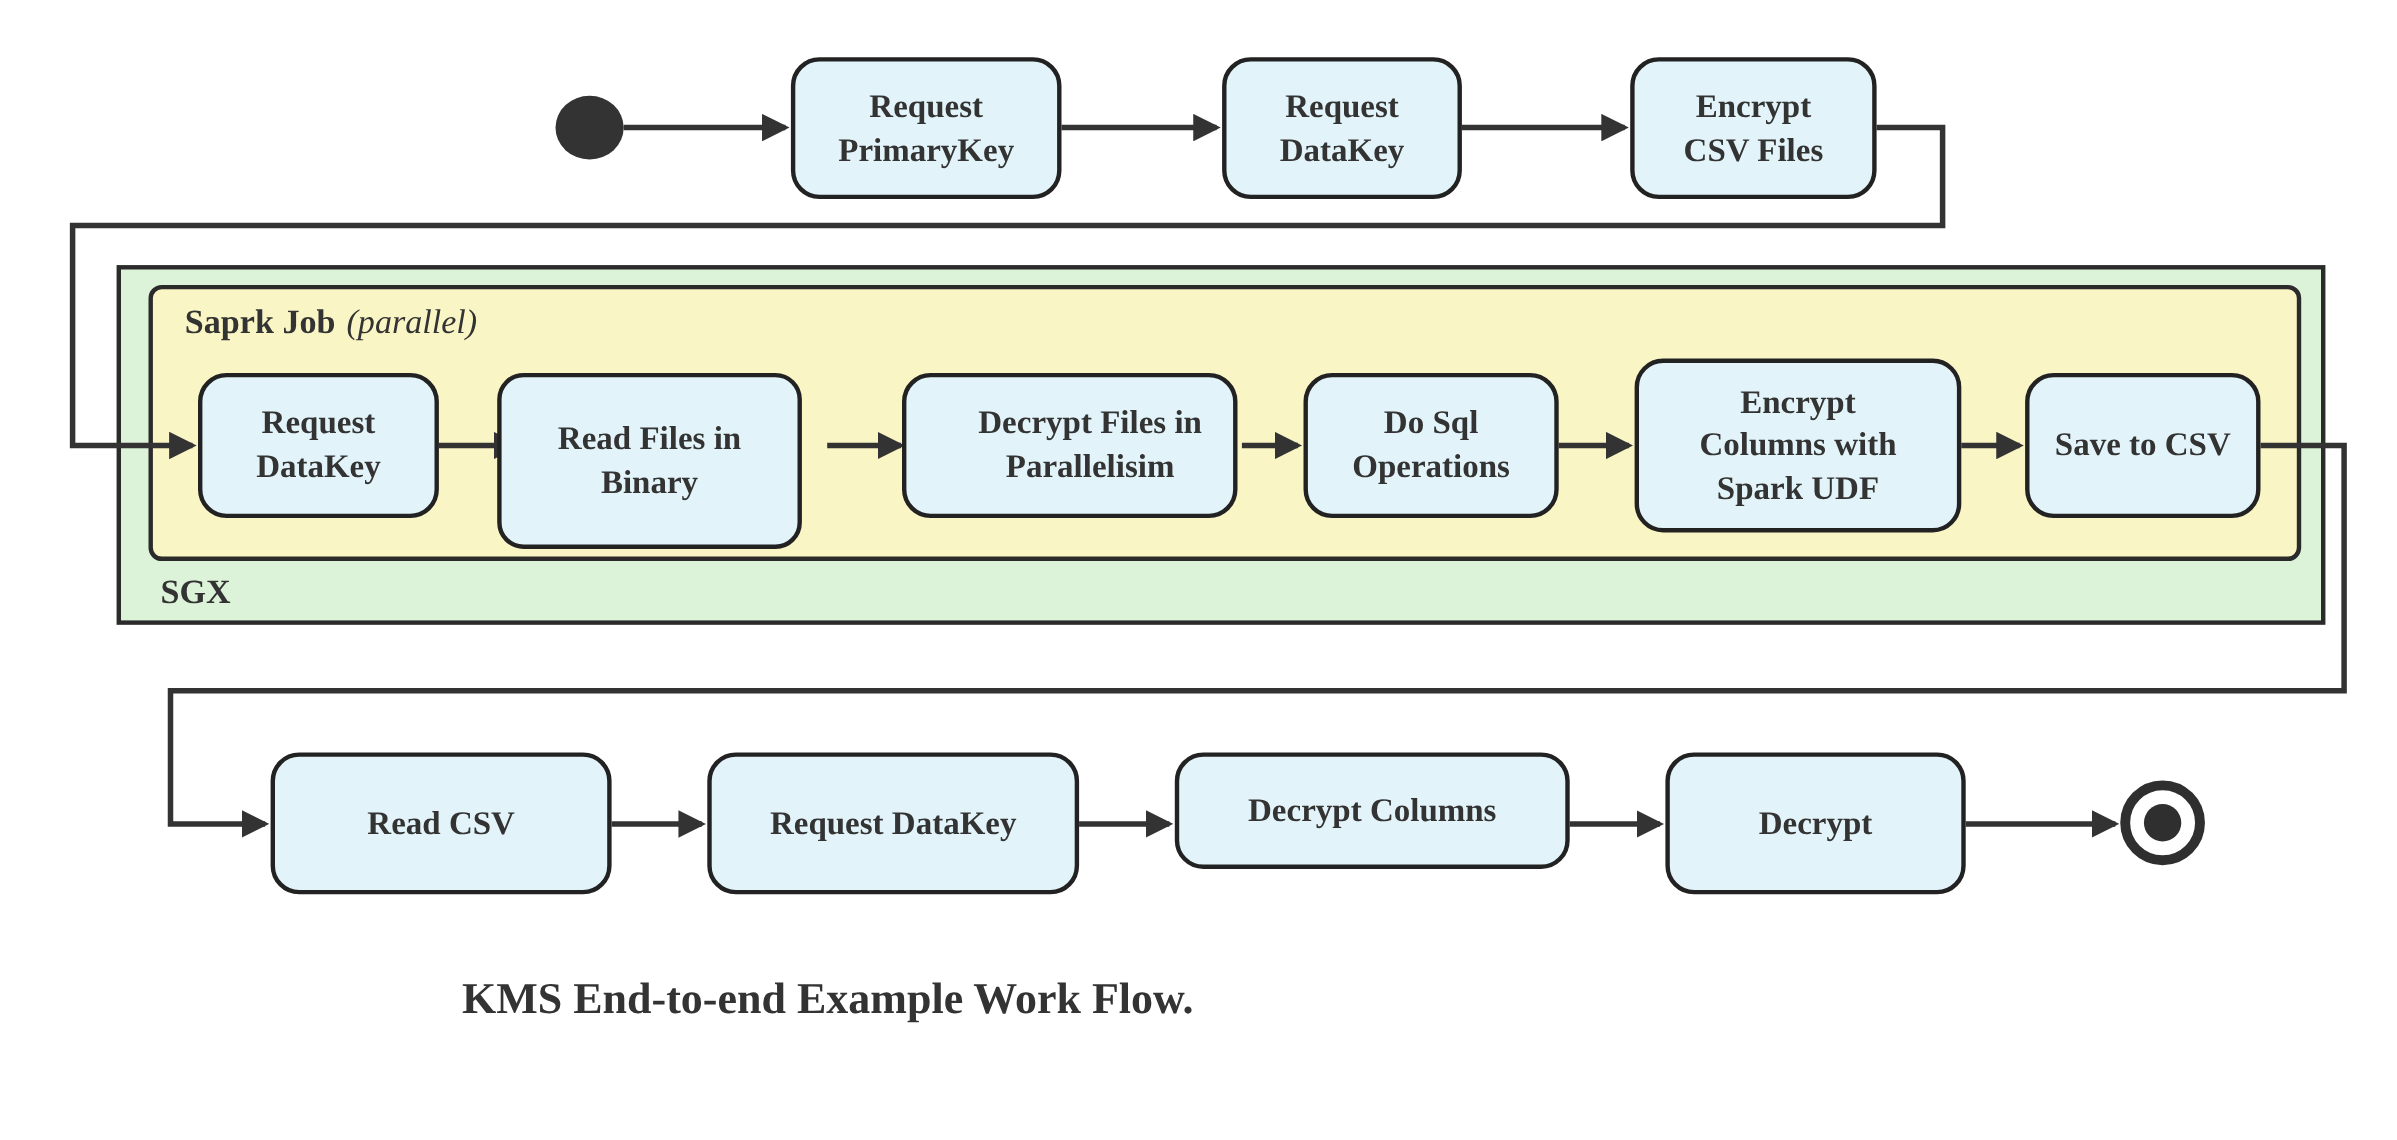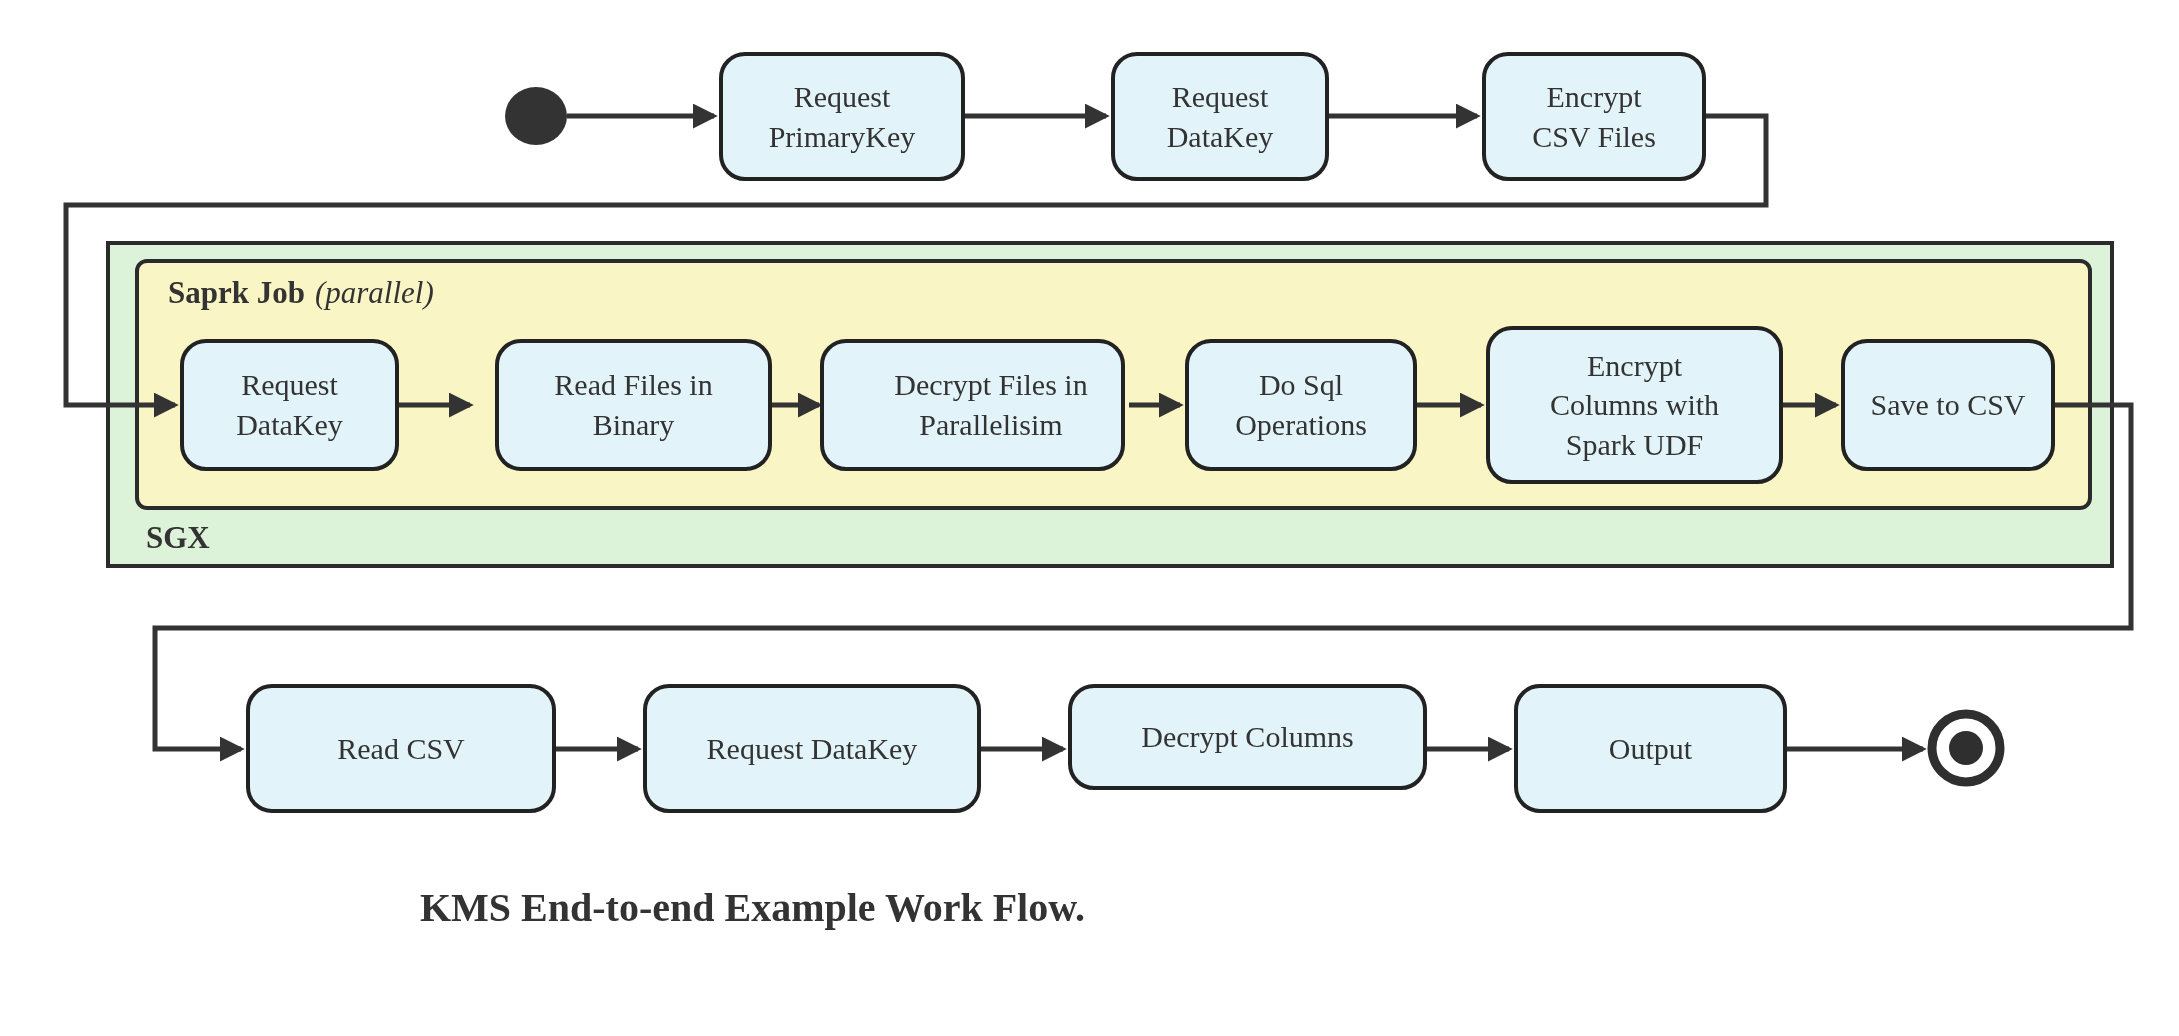--- a/index.html
+++ b/index.html
@@ -42,21 +42,21 @@
   .node{
     position:absolute;
     box-sizing:border-box;
     background:#e2f4f9;
     border:4.5px solid #222222;
     border-radius:26px;
     display:flex;
     align-items:center;
     justify-content:center;
     text-align:center;
-    font-weight:normal;
+    font-weight:bold;
     font-size:30px;
     line-height:1.32;
     z-index:3;
   }
   .node .lbl{white-space:pre-line;}
   .caption{
     position:absolute;
     left:420px;top:884px;width:1400px;
     font-weight:bold;
     font-size:40px;
@@ -115,21 +115,21 @@
   </div>
   <div class="node" style="left:1482px;top:52px;width:224px;height:129px;">
     <span class="lbl">Encrypt
 CSV Files</span>
   </div>
 
   <div class="node" style="left:180px;top:339px;width:219px;height:132px;">
     <span class="lbl">Request
 DataKey</span>
   </div>
-  <div class="node" style="left:495px;top:339px;width:277px;height:132px;">
+  <div class="node" style="left:452px;top:339px;width:277px;height:160px;border-radius:24px;">
     <span class="lbl">Read Files in
 Binary</span>
   </div>
   <div class="node" style="left:820px;top:339px;width:305px;height:132px;padding-left:37px;">
     <span class="lbl">Decrypt Files in
 Parallelisim</span>
   </div>
   <div class="node" style="left:1185px;top:339px;width:232px;height:132px;">
     <span class="lbl">Do Sql
 Operations</span>
@@ -146,18 +146,18 @@
   <div class="node" style="left:1841px;top:339px;width:214px;height:132px;">
     <span class="lbl">Save to CSV</span>
   </div>
   <div class="node" style="left:643px;top:684px;width:338px;height:129px;">
     <span class="lbl">Request DataKey</span>
   </div>
   <div class="node" style="left:1068px;top:684px;width:359px;height:106px;">
     <span class="lbl">Decrypt Columns</span>
   </div>
   <div class="node" style="left:1514px;top:684px;width:273px;height:129px;">
-    <span class="lbl">Output</span>
+    <span class="lbl">Decrypt</span>
   </div>
 
   <div class="caption">KMS End-to-end Example Work Flow.</div>
 
 </div>
 
 </body></html>

